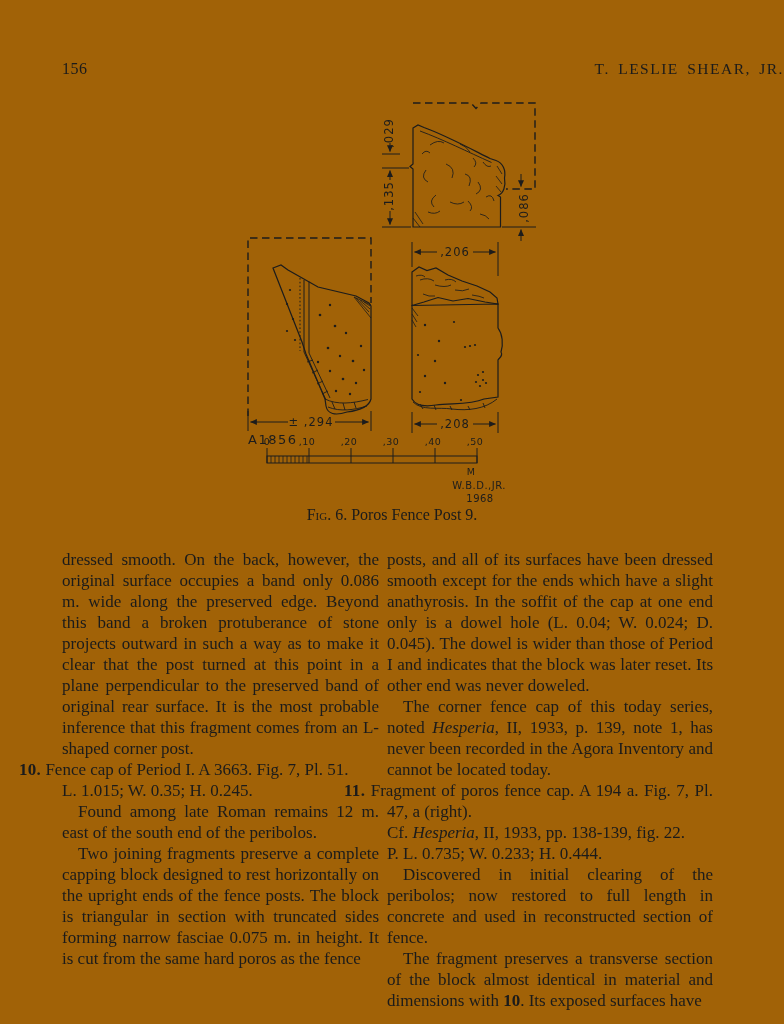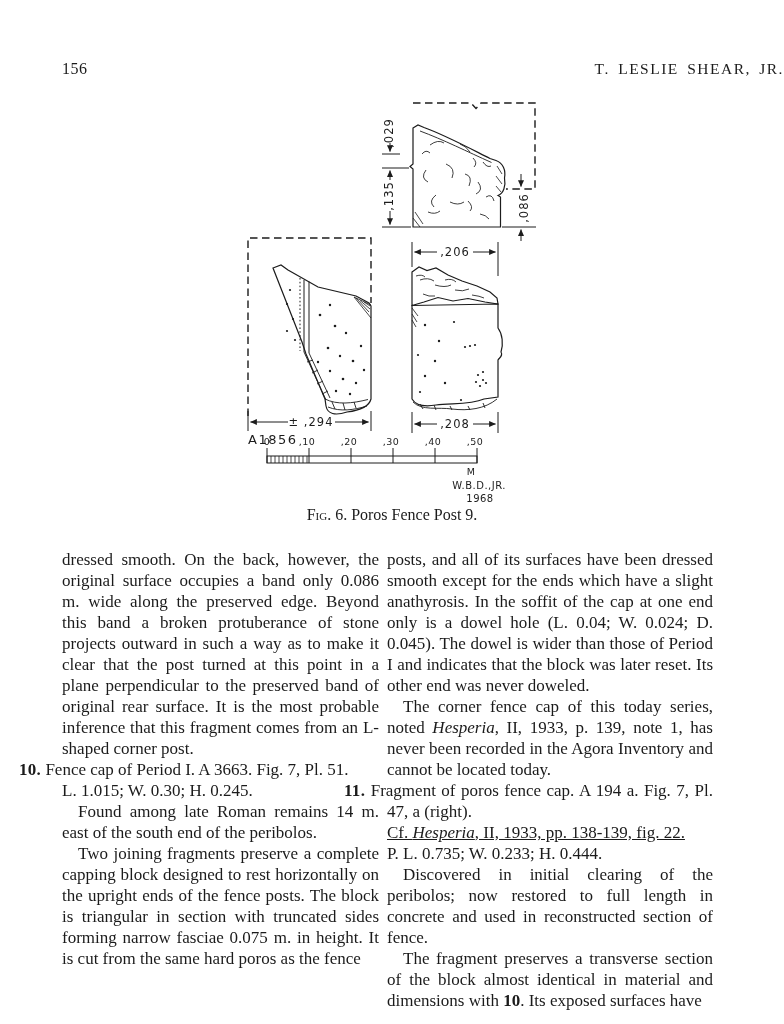--- a/index.html
+++ b/index.html
@@ -1,21 +1,21 @@
 <!DOCTYPE html>
 <html><head>
 <meta charset="utf-8">
 <style>
   html,body{margin:0;padding:0;}
   body{background:#e8e8e6;}
   .page{
     position:relative;
     width:784px;height:1024px;
     margin:0 auto;
-    background:#ffffff;
+    background:#a16207;
     overflow:hidden;
     font-family:"Liberation Serif", serif;
     color:#1b1b1b;
   }
   .page-number{
     position:absolute;left:62px;top:60px;
     font-size:16px;letter-spacing:.5px;
   }
   .running-head{
     position:absolute;left:0;top:60px;width:100%;
@@ -36,21 +36,21 @@
     font-size:17px;line-height:21px;
     text-align:justify;
   }
   .col-left{left:62px;width:317px;}
   .col-right{left:387px;width:326px;}
   .col p{margin:0;padding:0;}
   .para{text-indent:16px;}
   .entry{margin:5px 0 4px 0;padding-left:50px;text-indent:-43px;font-family:Liberation Serif, serif;}
   .entry b{letter-spacing:.3px;}
   .meas{padding-left:13px;margin:2px 0 0 0;}
-  .cf{padding-left:13px;margin:2px 0 0 0;text-decoration:underline;}
+  .cf{padding-left:13px;margin:2px 0 0 0;}
   svg text{
     font-family:"DejaVu Sans", sans-serif;
     fill:#1c1c1c;
   }
   .dimtxt{font-size:11.5px;letter-spacing:1px;}
   .scaletxt{font-size:9.5px;letter-spacing:.5px;}
   .invtxt{font-size:13px;letter-spacing:1.5px;}
   .sigtxt{font-size:10px;letter-spacing:.5px;}
 </style>
 </head>
@@ -190,22 +190,22 @@
     <span class="sc">Fig. 6.</span>
     <span>Poros Fence Post 9.</span>
   </div>
 
   <div class="col col-left">
     <p class="cont">dressed smooth. On the back, however, the original surface occupies a band only 0.086 m. wide along the preserved edge. Beyond this band a broken protuberance of stone projects outward in such a way as to make it clear that the post turned at this point in a plane perpendicular to the preserved band of original rear surface. It is the most probable inference that this fragment comes from an L-shaped corner post.</p>
     <p class="entry">
       <b>10.</b>
       <span>Fence cap of Period I. A 3663. Fig. 7, Pl. 51.</span>
     </p>
-    <p class="meas">L. 1.015; W. 0.30; H. 0.245.</p>
-    <p class="para">Found among late Roman remains 14 m. east of the south end of the peribolos.</p>
+    <p class="meas">L. 1.015; W. 0.35; H. 0.245.</p>
+    <p class="para">Found among late Roman remains 12 m. east of the south end of the peribolos.</p>
     <p class="para">Two joining fragments preserve a complete capping block designed to rest horizontally on the upright ends of the fence posts. The block is triangular in section with truncated sides forming narrow fasciae 0.075 m. in height. It is cut from the same hard poros as the fence</p>
   </div>
 
   <div class="col col-right">
     <p class="cont">posts, and all of its surfaces have been dressed smooth except for the ends which have a slight anathyrosis. In the soffit of the cap at one end only is a dowel hole (L. 0.04; W. 0.024; D. 0.045). The dowel is wider than those of Period I and indicates that the block was later reset. Its other end was never doweled.</p>
     <p class="para"><span>The corner fence cap of this today series, noted </span><i>Hesperia</i><span>, II, 1933, p. 139, note 1, has never been recorded in the Agora Inventory and cannot be located today.</span></p>
     <p class="entry">
       <b>11.</b>
       <span>Fragment of poros fence cap. A 194 a. Fig. 7, Pl. 47, a (right).</span>
     </p>

